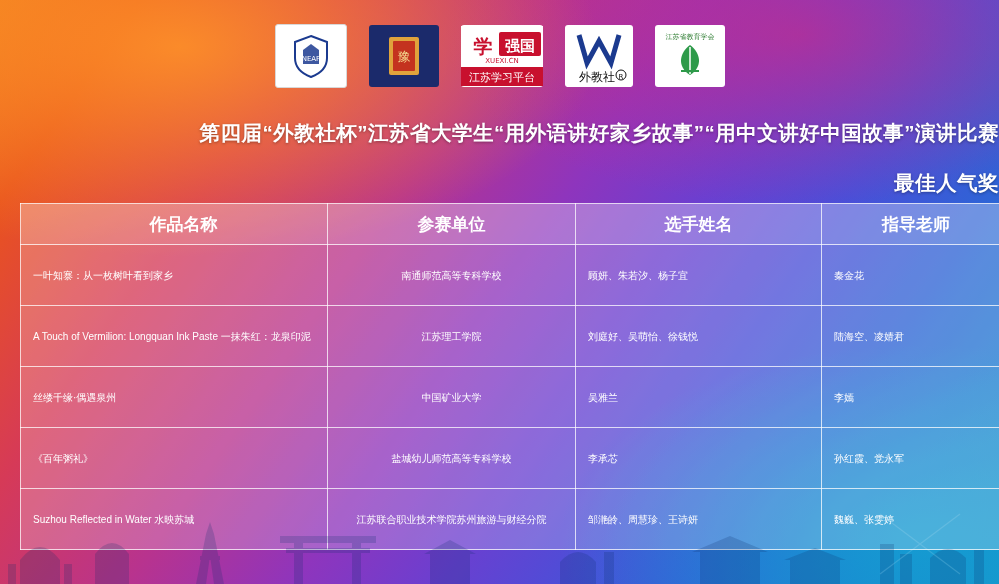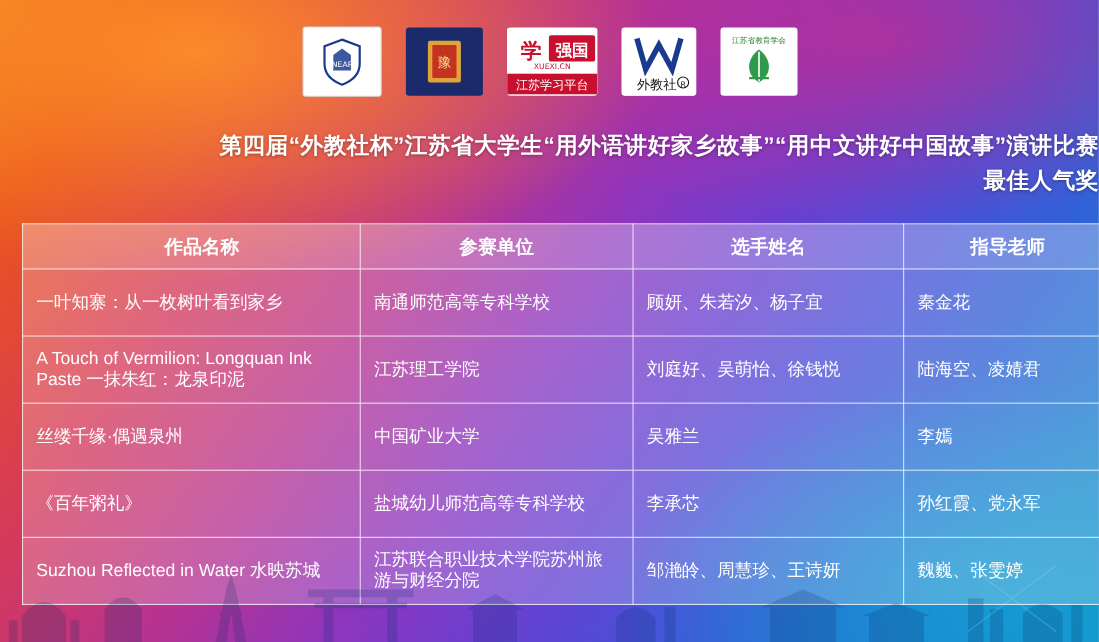--- a/index.html
+++ b/index.html
@@ -103,21 +103,21 @@
     text-shadow: 0 1px 3px rgba(0,0,0,0.35);
   }
   .title-line-1 {
     font-size: 20.5px;
     line-height: 30px;
     white-space: nowrap;
   }
   .title-line-2 {
     font-size: 20.5px;
     line-height: 30px;
-    margin-top: 2px;
+    margin-top: 20px;
   }
 
   
   .table-wrap {
     position: absolute;
     top: 203px;
     left: 20px;
     width: 959px;
   }
   table.result-table {
@@ -134,26 +134,26 @@
   }
   table.result-table th {
     height: 38px;
     font-size: 17px;
     font-weight: bold;
     text-align: center;
     background: rgba(255,255,255,0.20);
   }
   table.result-table td {
     height: 52px;
-    font-size: 16px;
+    font-size: 10px;
     padding: 4px 12px;
     background: rgba(255,255,255,0.10);
   }
   td.c-work    { width: 285px; text-align: left; }
-  td.c-unit    { width: 245px; text-align: left; }
+  td.c-unit    { width: 245px; text-align: center; }
   td.c-speaker { width: 243px; text-align: left; }
   td.c-teacher { width: 186px; text-align: left; }
   th.c-work    { width: 285px; padding-left: 20px; }
   th.c-unit    { width: 245px; }
   th.c-speaker { width: 243px; }
   th.c-teacher { width: 186px; }
   .cell-multi { line-height: 19px; }
 </style>
 </head>
 <body>

